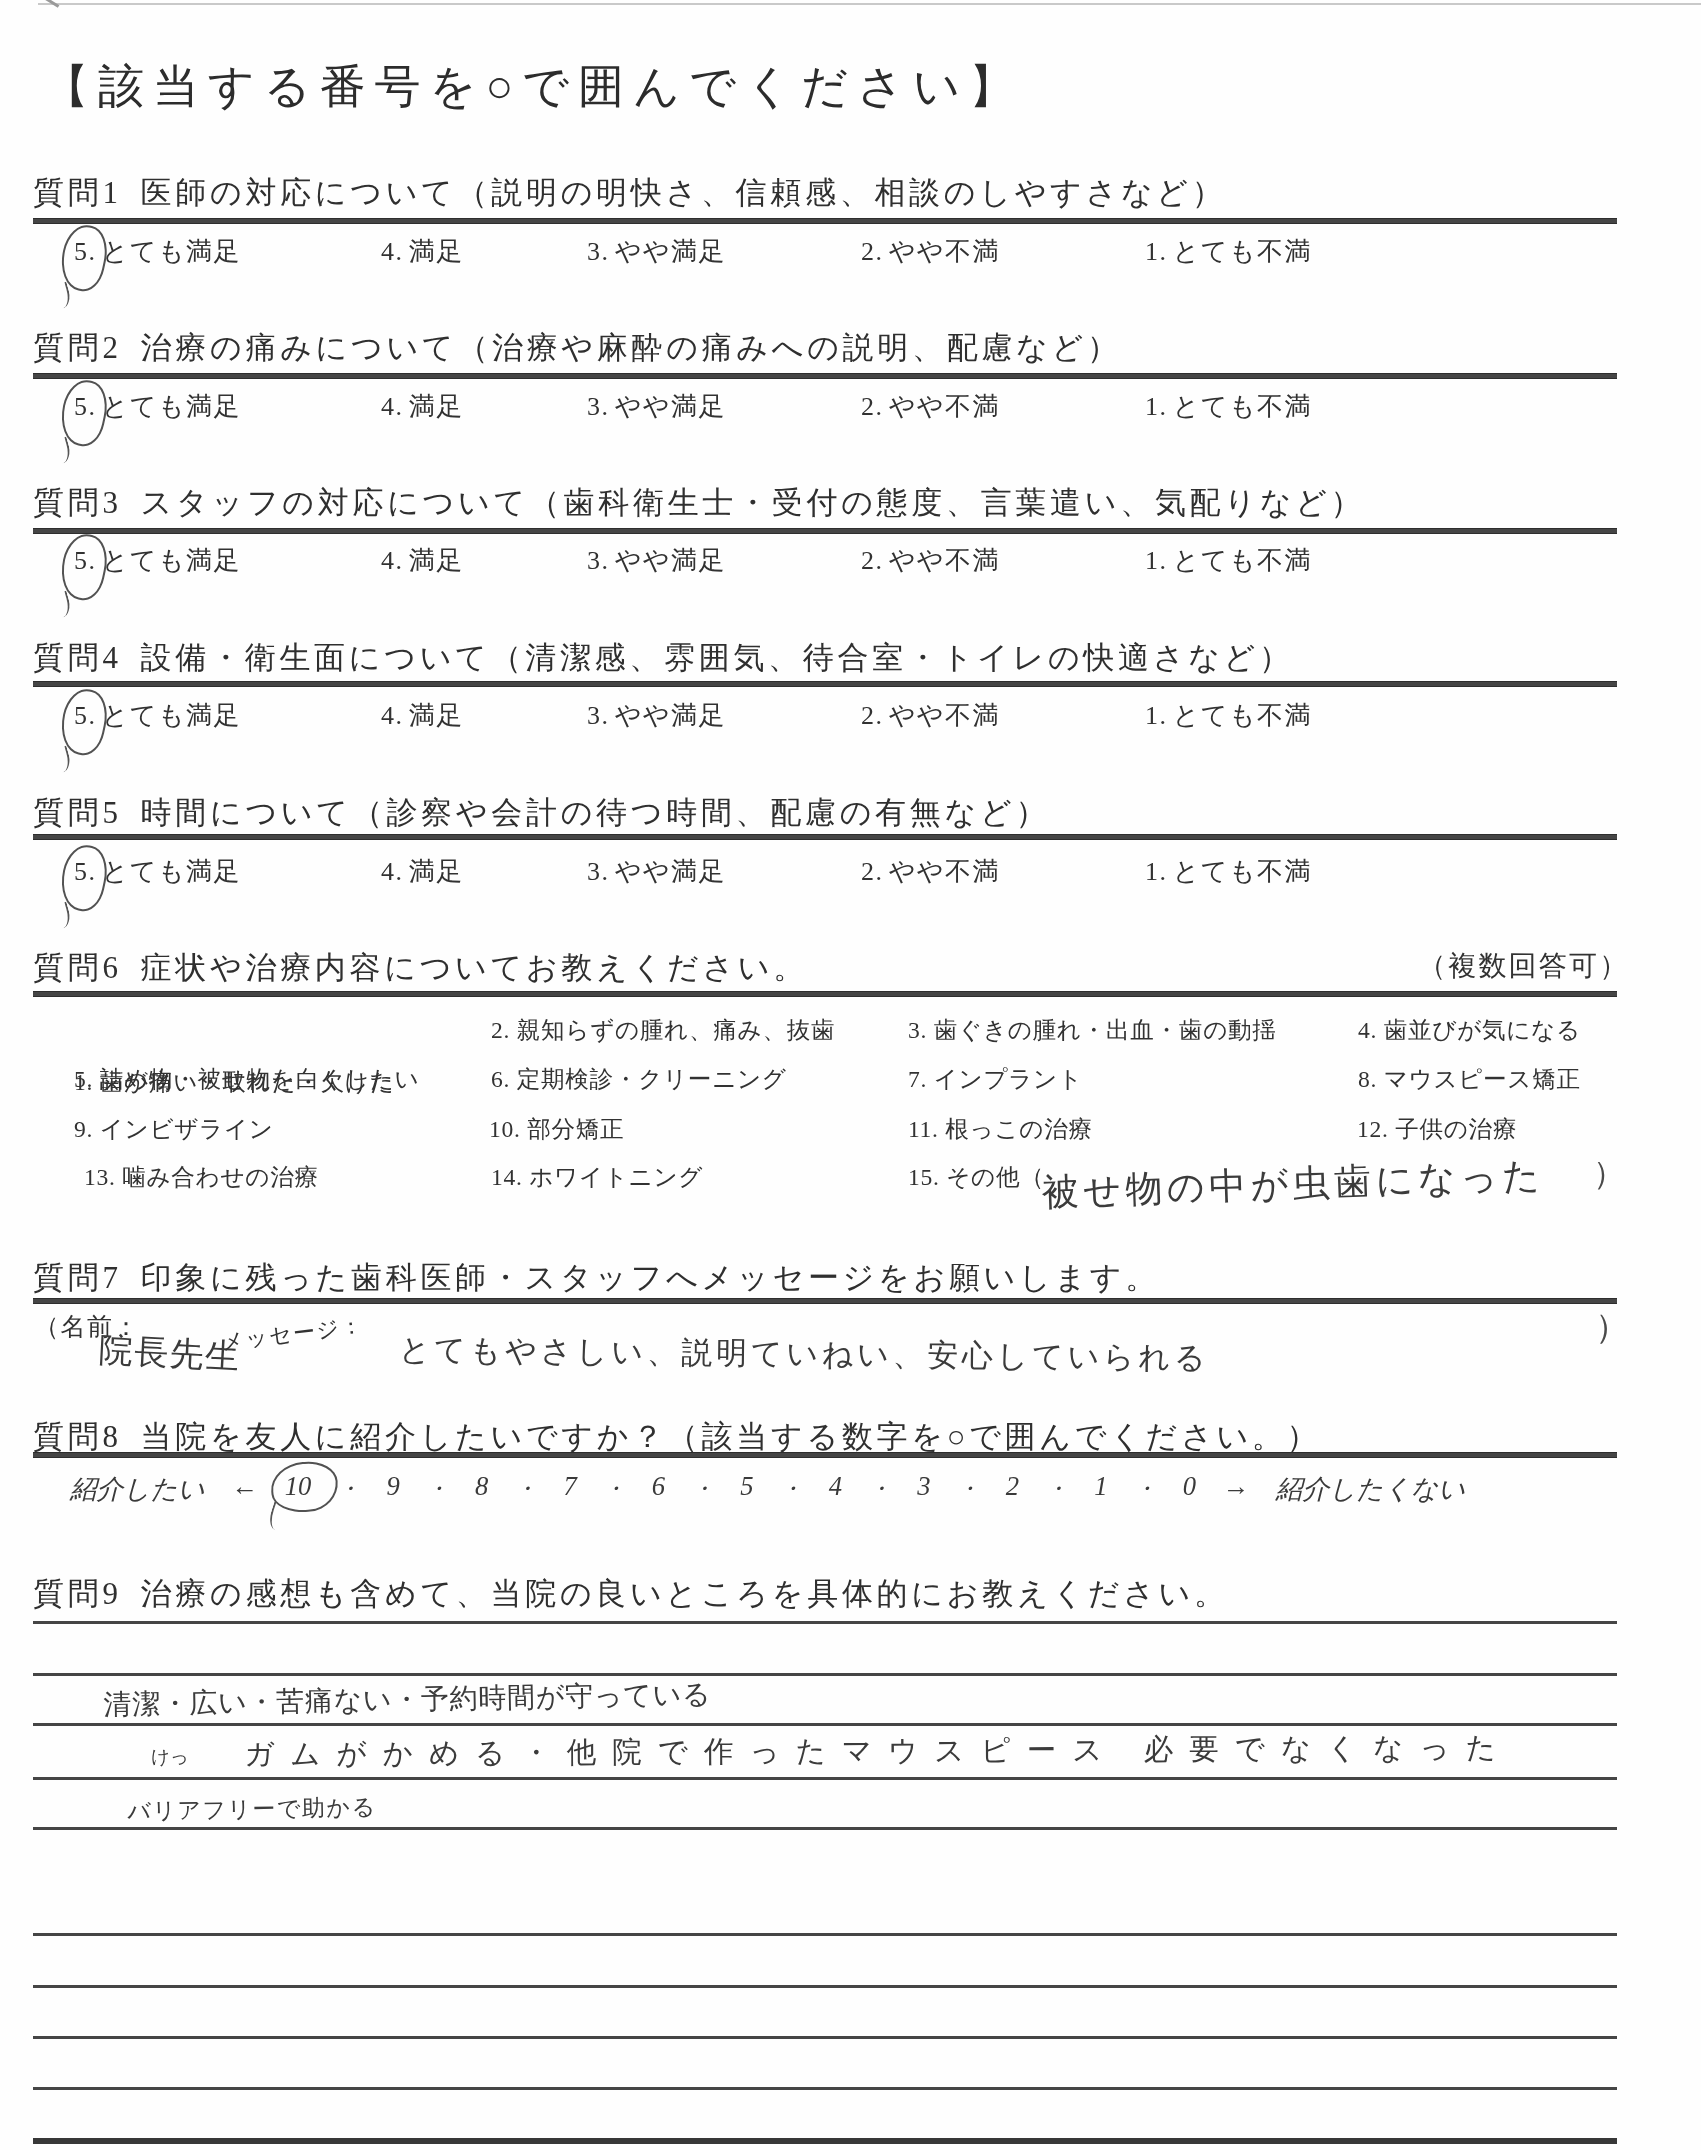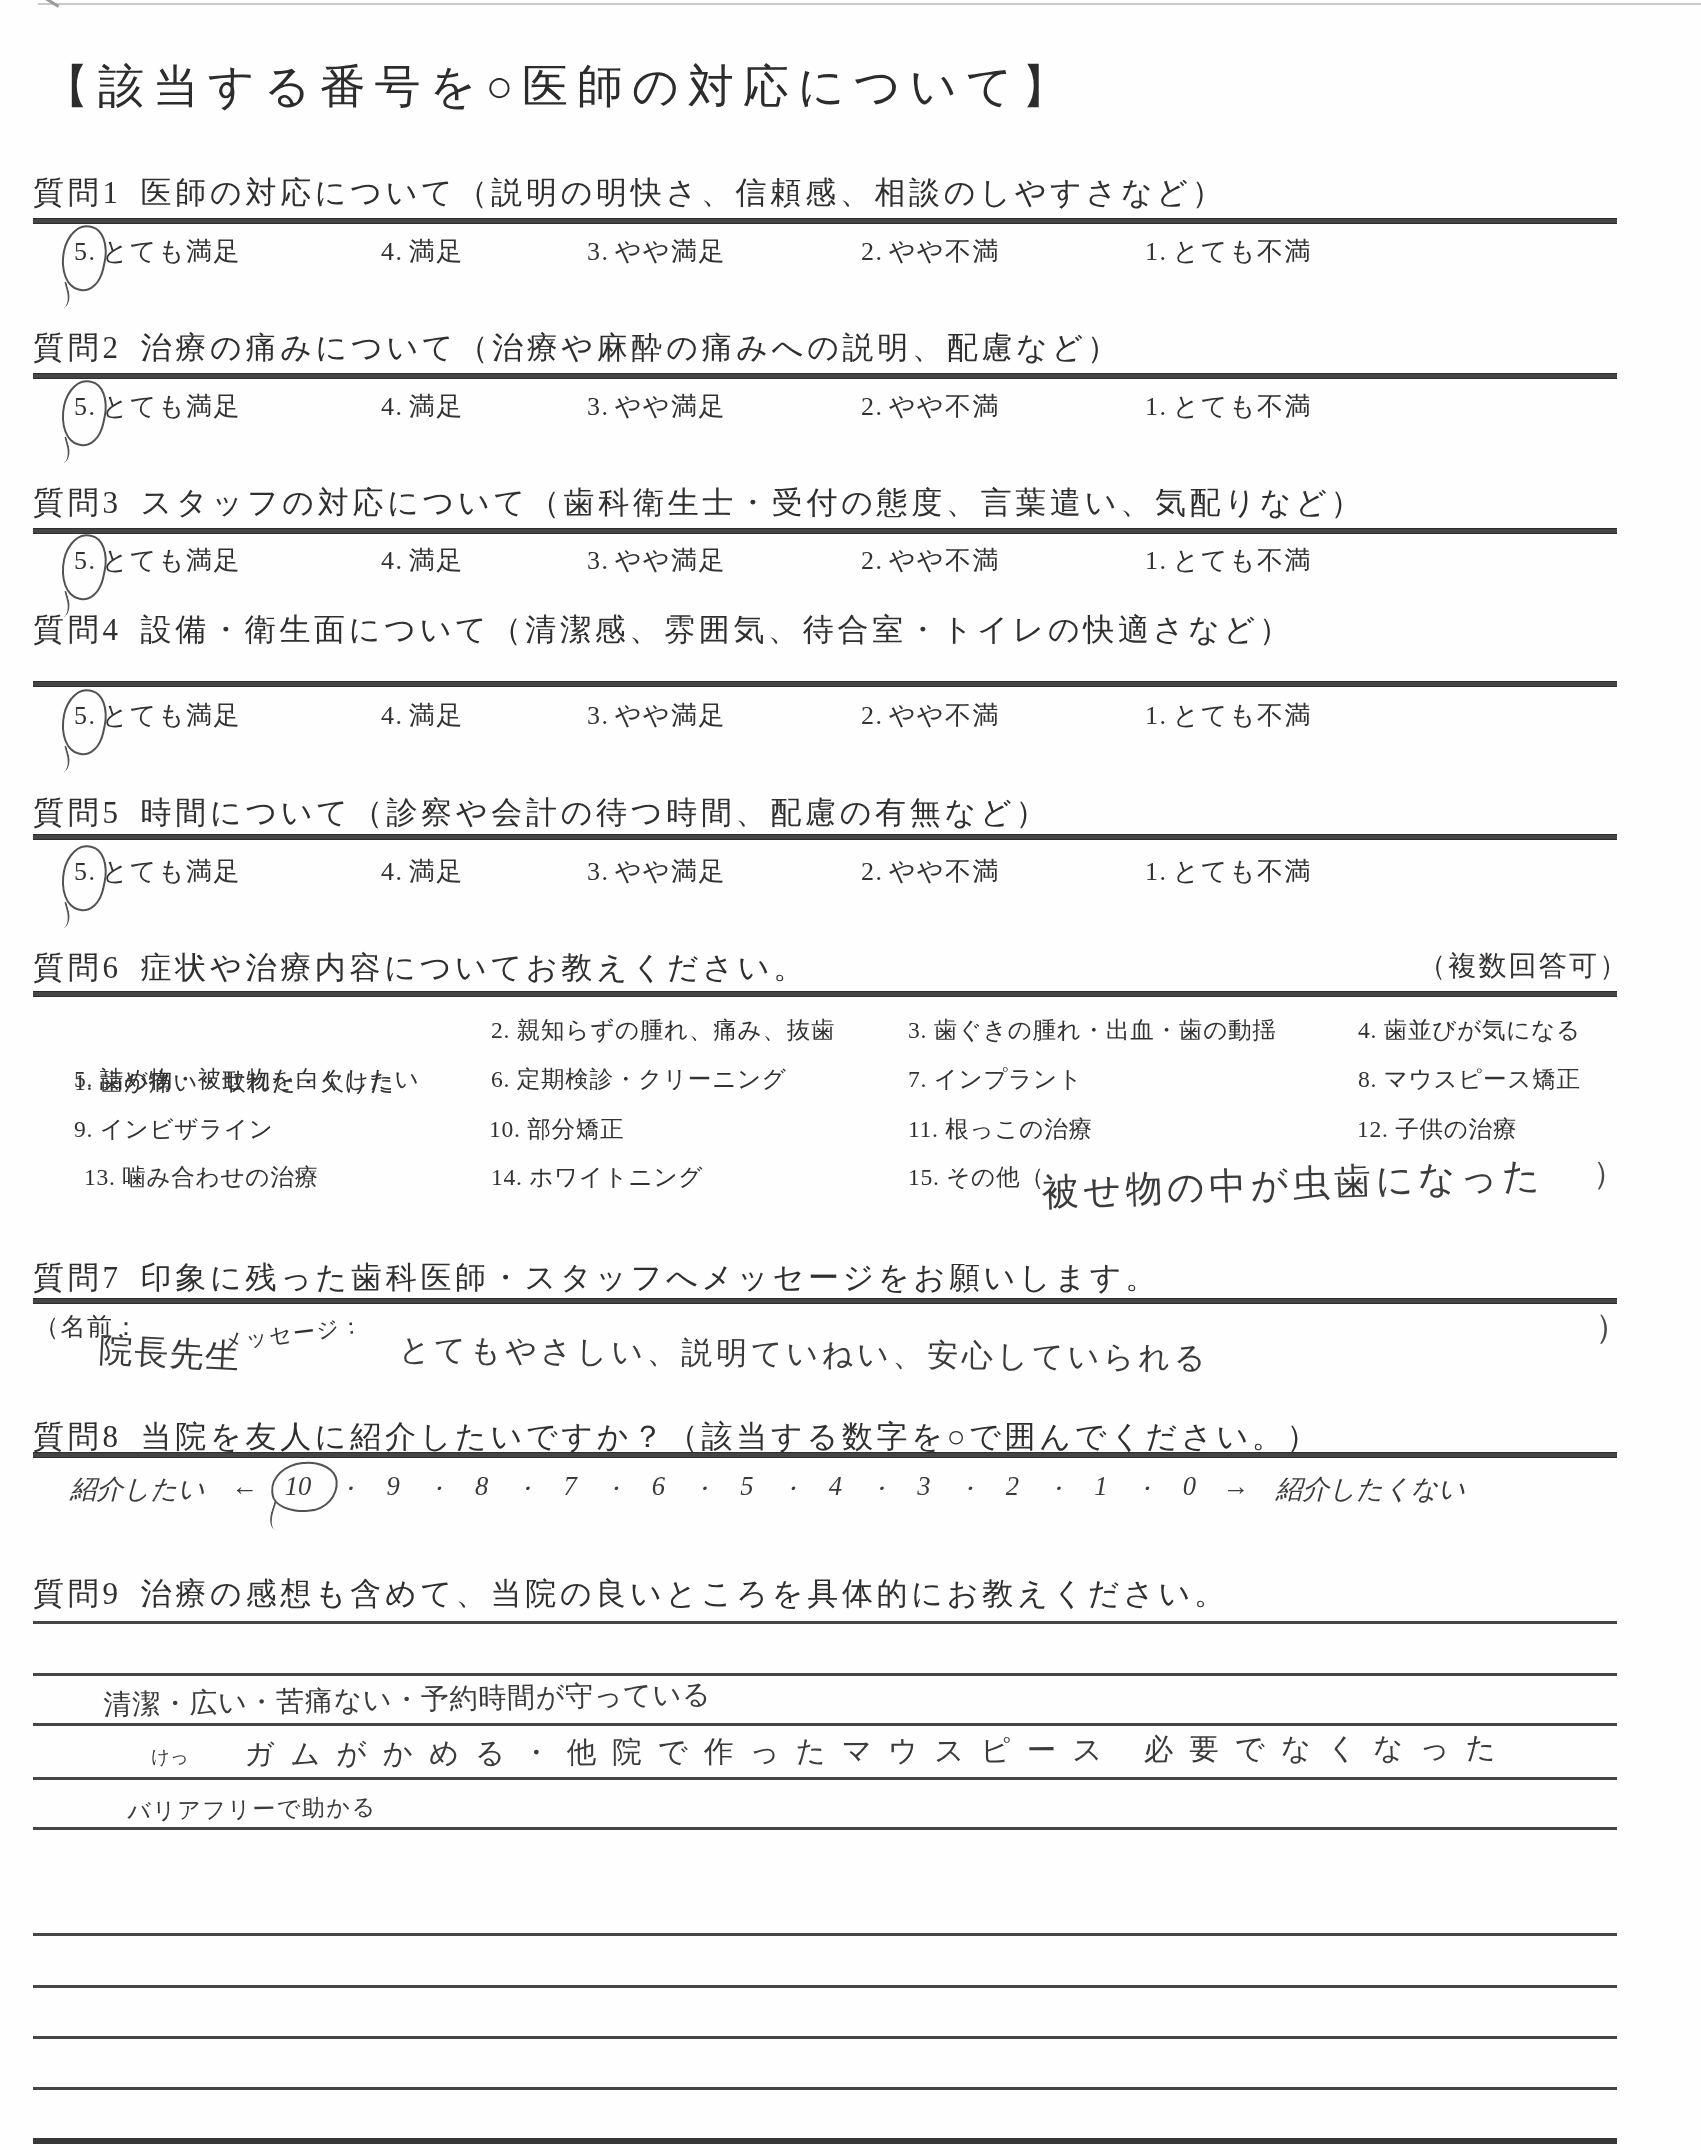--- a/index.html
+++ b/index.html
@@ -57,21 +57,21 @@
     border-left:2.2px solid #555; border-radius:0 0 0 70%; transform:rotate(18deg); pointer-events:none;
   }
 </style>
 </head>
 <body>
 
 <div class="page">
   <div class="scan-top-line"></div>
   <div class="scan-tick"></div>
 
-  <h1 class="title">【該当する番号を○医師の対応について】</h1>
+  <h1 class="title">【該当する番号を○で囲んでください】</h1>
 
   <div class="qhead" style="top:172px">
     <span class="qno">質問1</span><span>医師の対応について（説明の明快さ、信頼感、相談のしやすさなど）</span>
   </div>
   <div class="rule rule-h" style="top:218px"></div>
   <div class="rate-row" style="top:234px">
     <span class="opt" style="left:58px"><span class="circled"><i>5.</i></span><i class="lbl">とても満足</i></span>
     <span class="opt" style="left:365px"><i>4.</i><i class="lbl">満足</i></span>
     <span class="opt" style="left:571px"><i>3.</i><i class="lbl">やや満足</i></span>
     <span class="opt" style="left:845px"><i>2.</i><i class="lbl">やや不満</i></span>
@@ -95,21 +95,21 @@
   </div>
   <div class="rule rule-h" style="top:528px"></div>
   <div class="rate-row" style="top:543px">
     <span class="opt" style="left:58px"><span class="circled"><i>5.</i></span><i class="lbl">とても満足</i></span>
     <span class="opt" style="left:365px"><i>4.</i><i class="lbl">満足</i></span>
     <span class="opt" style="left:571px"><i>3.</i><i class="lbl">やや満足</i></span>
     <span class="opt" style="left:845px"><i>2.</i><i class="lbl">やや不満</i></span>
     <span class="opt" style="left:1129px"><i>1.</i><i class="lbl">とても不満</i></span>
   </div>
 
-  <div class="qhead" style="top:609px">
+  <div class="qhead" style="top:637px">
     <span class="qno">質問4</span><span>設備・衛生面について（清潔感、雰囲気、待合室・トイレの快適さなど）</span>
   </div>
   <div class="rule rule-h" style="top:681px"></div>
   <div class="rate-row" style="top:698px">
     <span class="opt" style="left:58px"><span class="circled"><i>5.</i></span><i class="lbl">とても満足</i></span>
     <span class="opt" style="left:365px"><i>4.</i><i class="lbl">満足</i></span>
     <span class="opt" style="left:571px"><i>3.</i><i class="lbl">やや満足</i></span>
     <span class="opt" style="left:845px"><i>2.</i><i class="lbl">やや不満</i></span>
     <span class="opt" style="left:1129px"><i>1.</i><i class="lbl">とても不満</i></span>
   </div>

